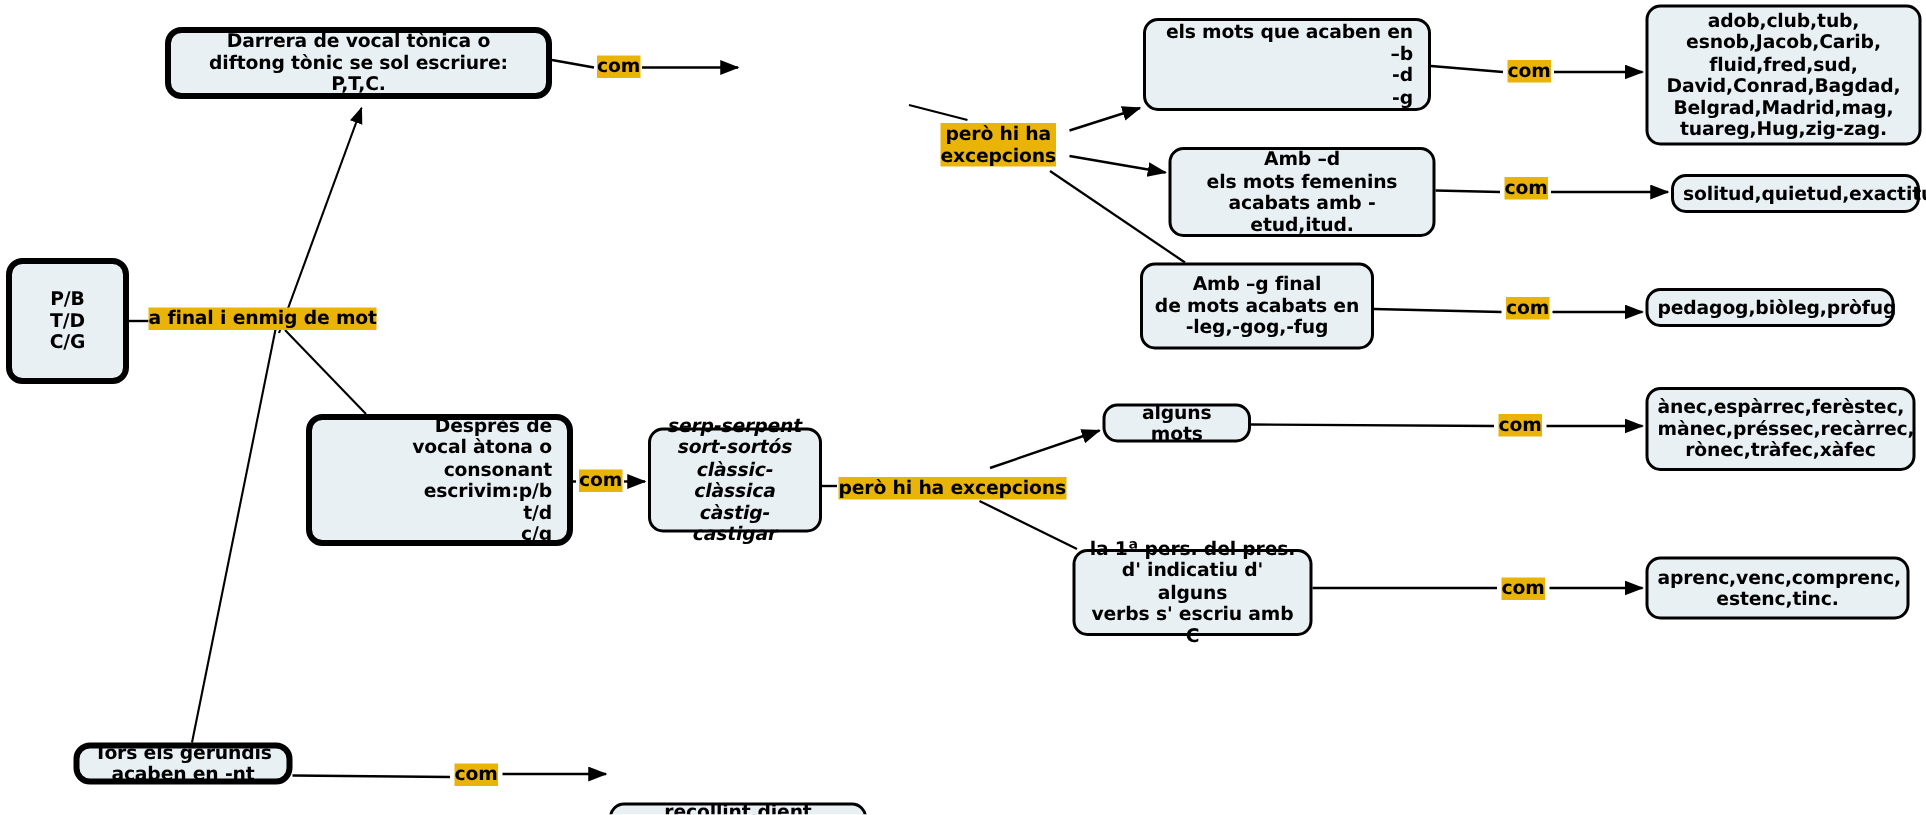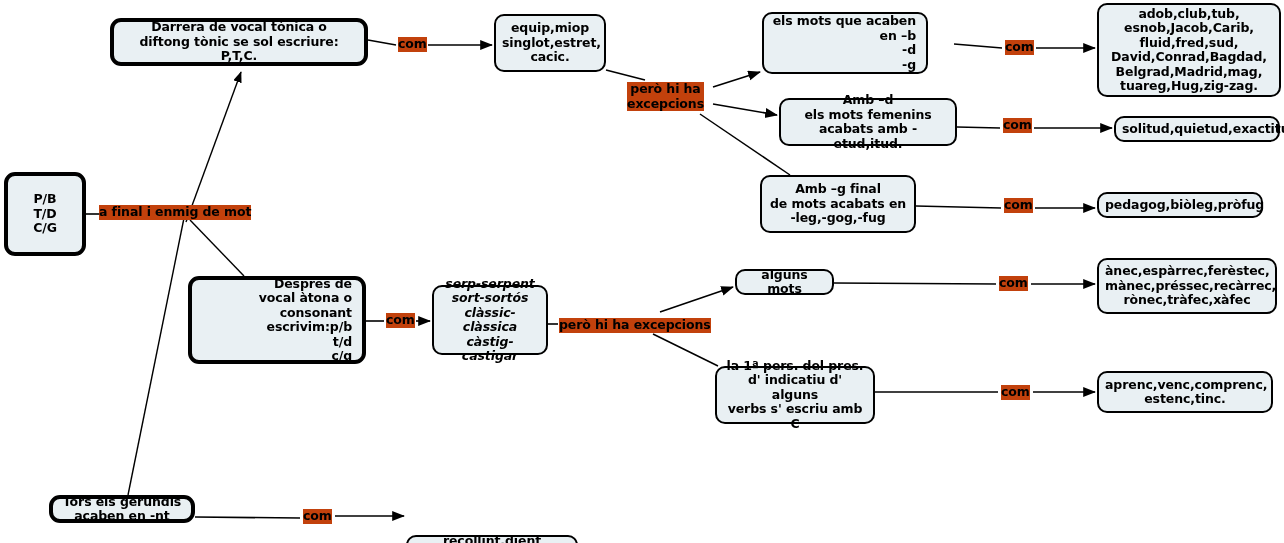--- a/index.html
+++ b/index.html
@@ -53,21 +53,21 @@
   .node .txt.right {
     text-align: right;
     padding-right: 4px;
   }
   .edge-label {
     position: absolute;
     font-weight: bold;
     font-size: 12.5px;
     line-height: 14.5px;
     color: #000000;
-    background: #c2410c;
+    background: #eab308;
     white-space: pre-line;
     text-align: center;
     letter-spacing: -0.1px;
   }
 </style>
 </head>
 <body>
 
 <div id="canvas">
 
@@ -129,62 +129,57 @@
     <span class="txt">P/B
 T/D
 C/G</span>
   </div>
 
   <div class="node thick" style="left:110px;top:18px;width:258px;height:48px;">
     <span class="txt">Darrera de vocal tònica o
 diftong tònic se sol escriure: P,T,C.</span>
   </div>
 
-  <div class="node" style="left:494px;top:14px;width:112px;height:58px;">
-    <span class="txt">equip,miop
-singlot,estret,
-cacic.</span>
-  </div>
-
-  <div class="node" style="left:762px;top:12px;width:166px;height:62px;">
+
+  <div class="node" style="left:762px;top:12px;width:192px;height:62px;">
     <span class="txt right">els mots que acaben en –b
 -d
 -g</span>
   </div>
 
   <div class="node" style="left:1097px;top:3px;width:184px;height:94px;">
     <span class="txt">adob,club,tub,
 esnob,Jacob,Carib,
 fluid,fred,sud,
 David,Conrad,Bagdad,
 Belgrad,Madrid,mag,
 tuareg,Hug,zig-zag.</span>
   </div>
 
-  <div class="node" style="left:779px;top:98px;width:178px;height:48px;">
+  <div class="node" style="left:779px;top:98px;width:178px;height:60px;">
     <span class="txt">Amb –d
 els mots femenins
 acabats amb -etud,itud.</span>
   </div>
 
   <div class="node" style="left:1114px;top:116px;width:166px;height:26px;">
     <span class="txt">solitud,quietud,exactitud.</span>
   </div>
 
   <div class="node" style="left:760px;top:175px;width:156px;height:58px;">
     <span class="txt">Amb –g final
 de mots acabats en
 -leg,-gog,-fug</span>
   </div>
 
   <div class="node" style="left:1097px;top:192px;width:166px;height:26px;">
     <span class="txt">pedagog,biòleg,pròfug</span>
   </div>
 
-  <div class="node thick" style="left:188px;top:276px;width:178px;height:88px;">
+  <div class="node thick" style="left:204px;top:276px;width:178px;height:88px;">
     <span class="txt right">Desprès de
 vocal àtona o
 consonant escrivim:p/b
 t/d
 c/g</span>
   </div>
 
   <div class="node" style="left:432px;top:285px;width:116px;height:70px;font-style:italic;">
     <span class="txt">serp-serpent
 sort-sortós

